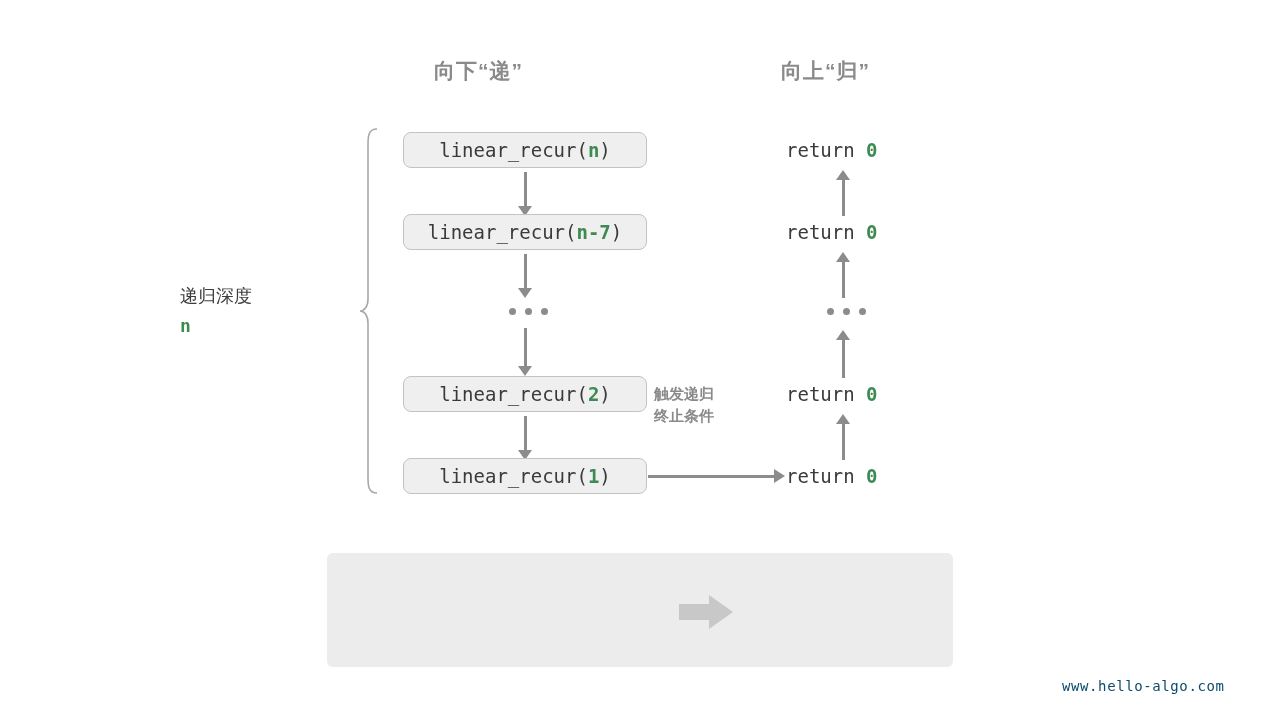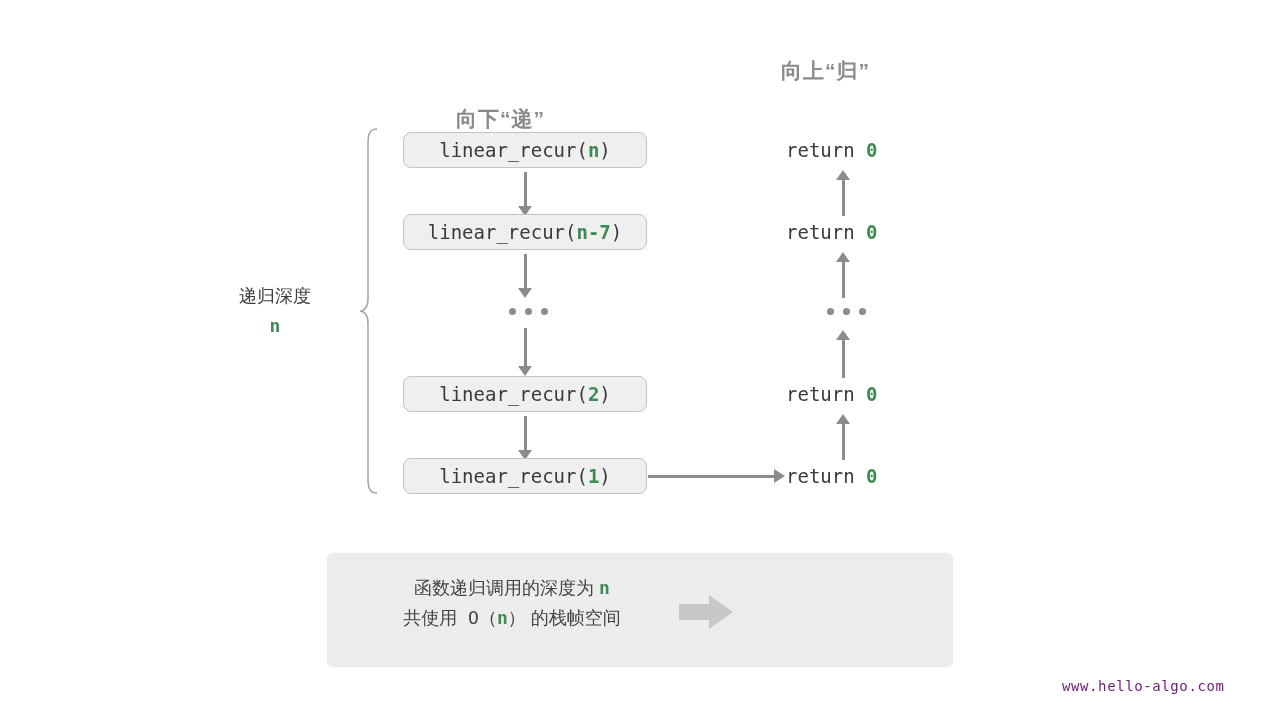--- a/index.html
+++ b/index.html
@@ -8,26 +8,26 @@
     font-family:"Liberation Sans", sans-serif;
     overflow:hidden;position:relative;
   }
   .stage{position:absolute;left:0;top:0;width:1280px;height:720px;}
 
   
   .col-head{
     position:absolute;font-weight:bold;font-size:21px;color:#8a8a8a;
     letter-spacing:1px;white-space:nowrap;
   }
-  #head-down{left:456px;top:57px;margin-top:48px;}
+  #head-down{left:434px;top:57px;}
   #head-up{left:781px;top:57px;}
 
   
   .depth-label{
-    position:absolute;left:180px;top:283px;width:190px;text-align:center;
+    position:absolute;left:180px;top:283px;width:190px;text-align:left;
     font-size:18px;color:#3c3c3c;line-height:1.45;
   }
   .depth-label .dv{
     display:block;font-family:"DejaVu Sans Mono","Liberation Mono",monospace;
     font-weight:bold;font-size:18px;color:#3f8a52;margin-top:4px;
   }
 
   
   .brace{position:absolute;left:357px;top:127px;width:24px;height:368px;}
 
@@ -103,21 +103,21 @@
   .panel-right .t2{
     font-size:19px;font-weight:bold;color:#1f8fd8;display:block;margin-top:5px;
   }
   .panel-right .t2 .mono{font-family:"DejaVu Sans Mono","Liberation Mono",monospace;}
   .big-arrow{position:absolute;left:352px;top:42px;}
 
   
   .watermark{
     position:absolute;left:1062px;top:678px;
     font-family:"DejaVu Sans Mono","Liberation Mono",monospace;
-    font-size:14px;color:#701a75;letter-spacing:.6px;white-space:nowrap;
+    font-size:14px;color:#0c4a6e;letter-spacing:.6px;white-space:nowrap;
   }
 </style>
 </head>
 <body>
 
 <div class="stage">
 
   <div class="col-head" id="head-down">向下“递”</div>
   <div class="col-head" id="head-up">向上“归”</div>
 
@@ -175,20 +175,24 @@
     <div class="shaft" style="height:34px;"></div>
     <div class="head-down" style="top:34px;"></div>
   </div>
 
   <div class="call-box" style="left:403px;top:458px;width:244px;">
     <span>linear_recur(</span>
       <span class="arg">1</span>
       <span>)</span>
   </div>
 
+  <div class="term-note">
+    <div>触发递归</div>
+    <div>终止条件</div>
+  </div>
 
   <div class="h-arrow" style="left:648px;top:469px;width:137px;">
     <div class="shaft" style="width:126px;"></div>
     <div class="head" style="left:126px;"></div>
   </div>
 
   <div class="ret" style="left:786px;top:139px;">
     <span>return </span><span class="zero">0</span>
   </div>
 
@@ -225,24 +229,20 @@
     <div class="shaft" style="top:10px;height:36px;"></div>
     <div class="head-up"></div>
   </div>
 
   <div class="ret" style="left:786px;top:465px;">
     <span>return </span><span class="zero">0</span>
   </div>
 
   <div class="panel">
 
-    <div class="panel-left">
-      <div><span>函数递归调用的深度为 </span><span class="g">n</span></div>
-      <div><span class="mono">共使用 O（</span><span class="g">n</span><span>） 的栈帧空间</span></div>
-    </div>
 
     <div class="big-arrow">
       <svg width="54" height="34" viewBox="0 0 54 34" aria-hidden="true">
         <path d="M0 9 L30 9 L30 0 L54 17 L30 34 L30 25 L0 25 Z" fill="#c8c8c8"></path>
       </svg>
     </div>
 
   </div>
 
   <div class="watermark">www.hello-algo.com</div>

